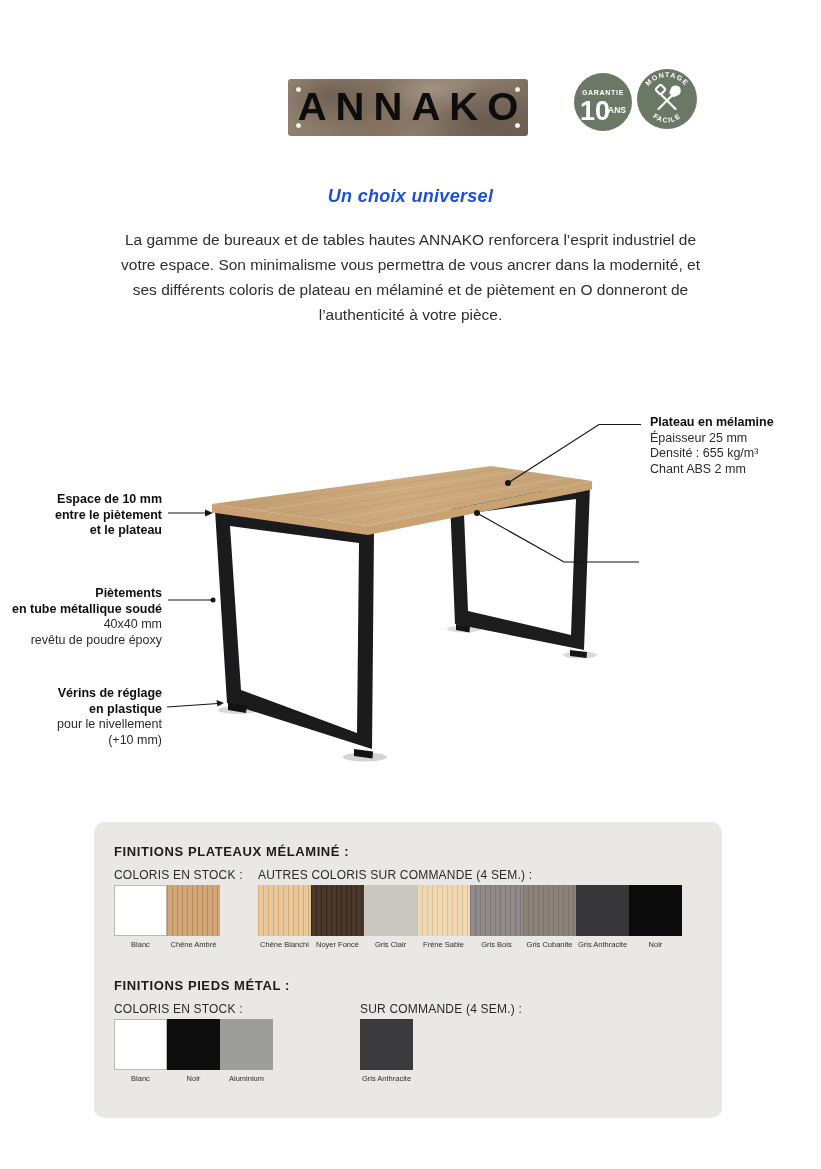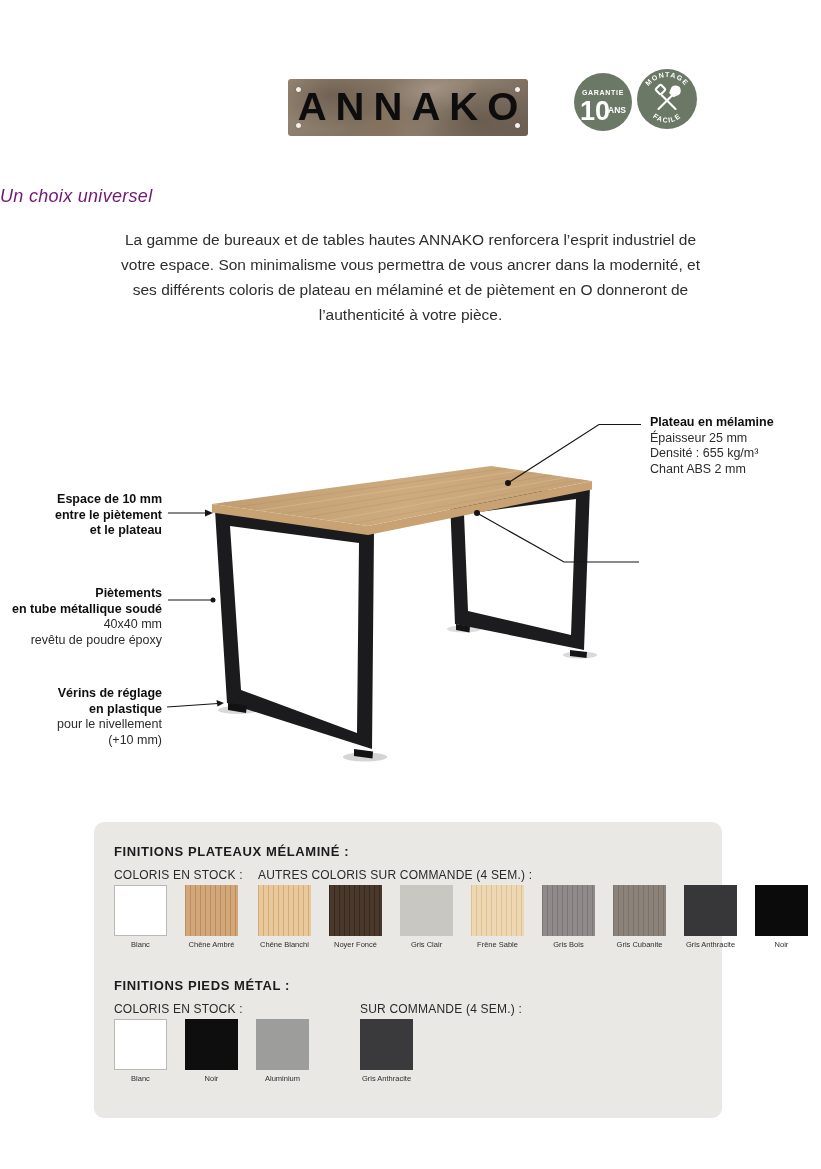--- a/index.html
+++ b/index.html
@@ -20,41 +20,41 @@
   .rivet{position:absolute;width:5px;height:5px;border-radius:50%;background:#f4f2ef;
     box-shadow:0 0 1px rgba(0,0,0,.45);}
   .rivet.tl{left:8px;top:8px}.rivet.tr{right:8px;top:8px}
   .rivet.bl{left:8px;bottom:8px}.rivet.br{right:8px;bottom:8px}
 
   .badge{position:absolute;}
   .badge.b1{left:574px;top:73px;}
   .badge.b2{left:637px;top:69px;}
 
   
-  .intro-title{position:absolute;left:0;top:186px;width:821px;text-align:left;
-    font-size:18px;font-weight:normal;font-style:italic;letter-spacing:.3px;color:#701a75;}
+  .intro-title{position:absolute;left:0;top:186px;width:821px;text-align:center;
+    font-size:18px;font-weight:bold;font-style:italic;letter-spacing:.3px;color:#1d4ed8;}
   .intro-text{position:absolute;left:118px;top:227px;width:585px;text-align:center;
     font-size:15.5px;line-height:25px;color:#2e2e2e;}
 
   
   .diagram-svg{position:absolute;left:0;top:400px;}
   .callout{position:absolute;font-size:12.5px;line-height:15.5px;color:#2c2c2c;}
   .callout .b{font-weight:bold;color:#0f0f0f;}
   .callout.leftc{text-align:right;}
 
   
   .panel{position:absolute;left:94px;top:822px;width:628px;height:296px;border-radius:10px;}
   .panel-heading{position:absolute;left:20px;font-size:13px;font-weight:bold;
     letter-spacing:.6px;color:#1b1b1b;text-align:center;}
   .h-tops{top:22px;} .h-metal{top:156px;}
   .swatch-group{position:absolute;}
   .g1{left:20px;top:46px;} .g2{left:164px;top:46px;}
   .g3{left:20px;top:180px;} .g4{left:219px;top:180px;padding-left:47px;}
   .group-label{font-size:12px;letter-spacing:.2px;color:#2a2a2a;margin-bottom:5px;height:12px;}
-  .swatch-row{display:flex;gap:18px;}
+  .swatch-row{display:flex;gap:0;}
   .swatch{width:53px;}
   .chip{width:53px;height:51px;box-sizing:border-box;}
   .chip.bordered{border:1px solid #b9b9b4;background:#fff;}
   .chip-label{width:73px;margin-left:-10px;margin-top:4px;text-align:center;
     white-space:nowrap;font-size:7.5px;color:#2e2e2e;}
 </style>
 </head>
 <body>
 
 <div class="page">

